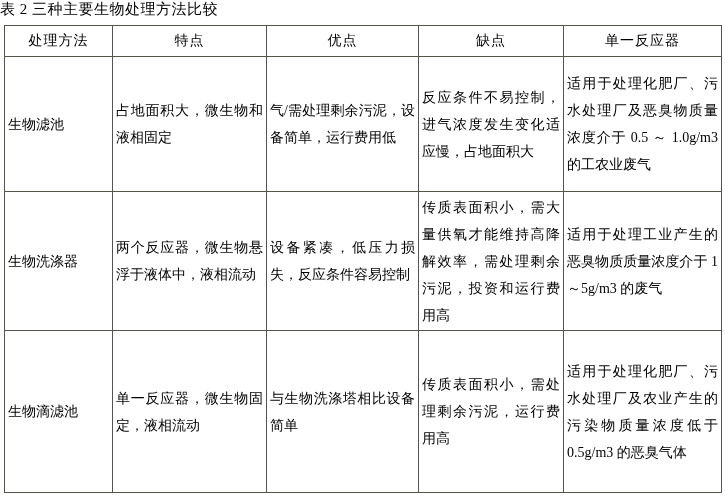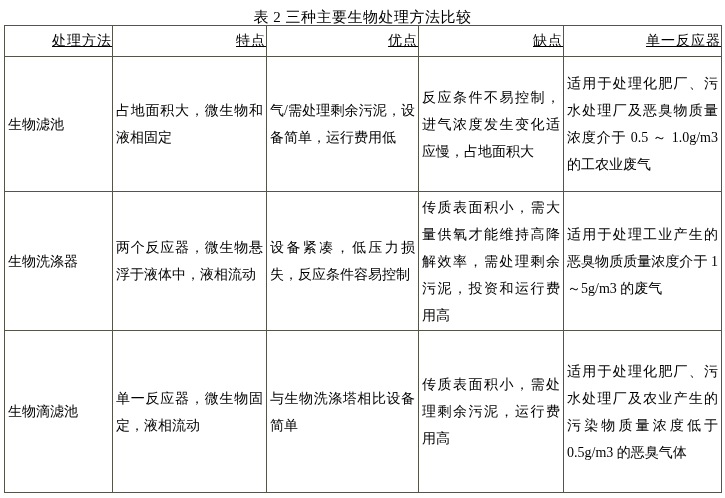--- a/index.html
+++ b/index.html
@@ -11,22 +11,22 @@
   .page {
     position: relative;
     width: 725px;
     height: 498px;
     background: #ffffff;
     overflow: hidden;
   }
   .doc-title {
     width: 725px;
     height: 25px;
-    padding-top: 8px;
-    text-align: center;
+    padding-top: 0;
+    text-align: left;
     font-size: 15px;
     line-height: 19px;
     letter-spacing: 0.5px;
     color: #000000;
   }
   table.compare-table {
     position: absolute;
     left: 4px;
     top: 25px;
     width: 717px;
@@ -43,24 +43,23 @@
   .compare-table td {
     border: 1px solid #54544a;
     font-size: 14px;
     font-weight: normal;
     color: #000000;
     vertical-align: middle;
     overflow: hidden;
   }
   .compare-table thead tr { height: 31px; }
   .compare-table th {
-    text-align: right;
+    text-align: center;
     line-height: 20px;
     letter-spacing: 1px;
-    text-decoration: underline;
   }
   .compare-table tbody tr.row-1 { height: 135px; }
   .compare-table tbody tr.row-2 { height: 139px; }
   .compare-table tbody tr.row-3 { height: 162px; }
   .compare-table td {
     line-height: 27px;
     padding: 0 3px;
   }
   .compare-table td.method-cell {
     text-align: left;

